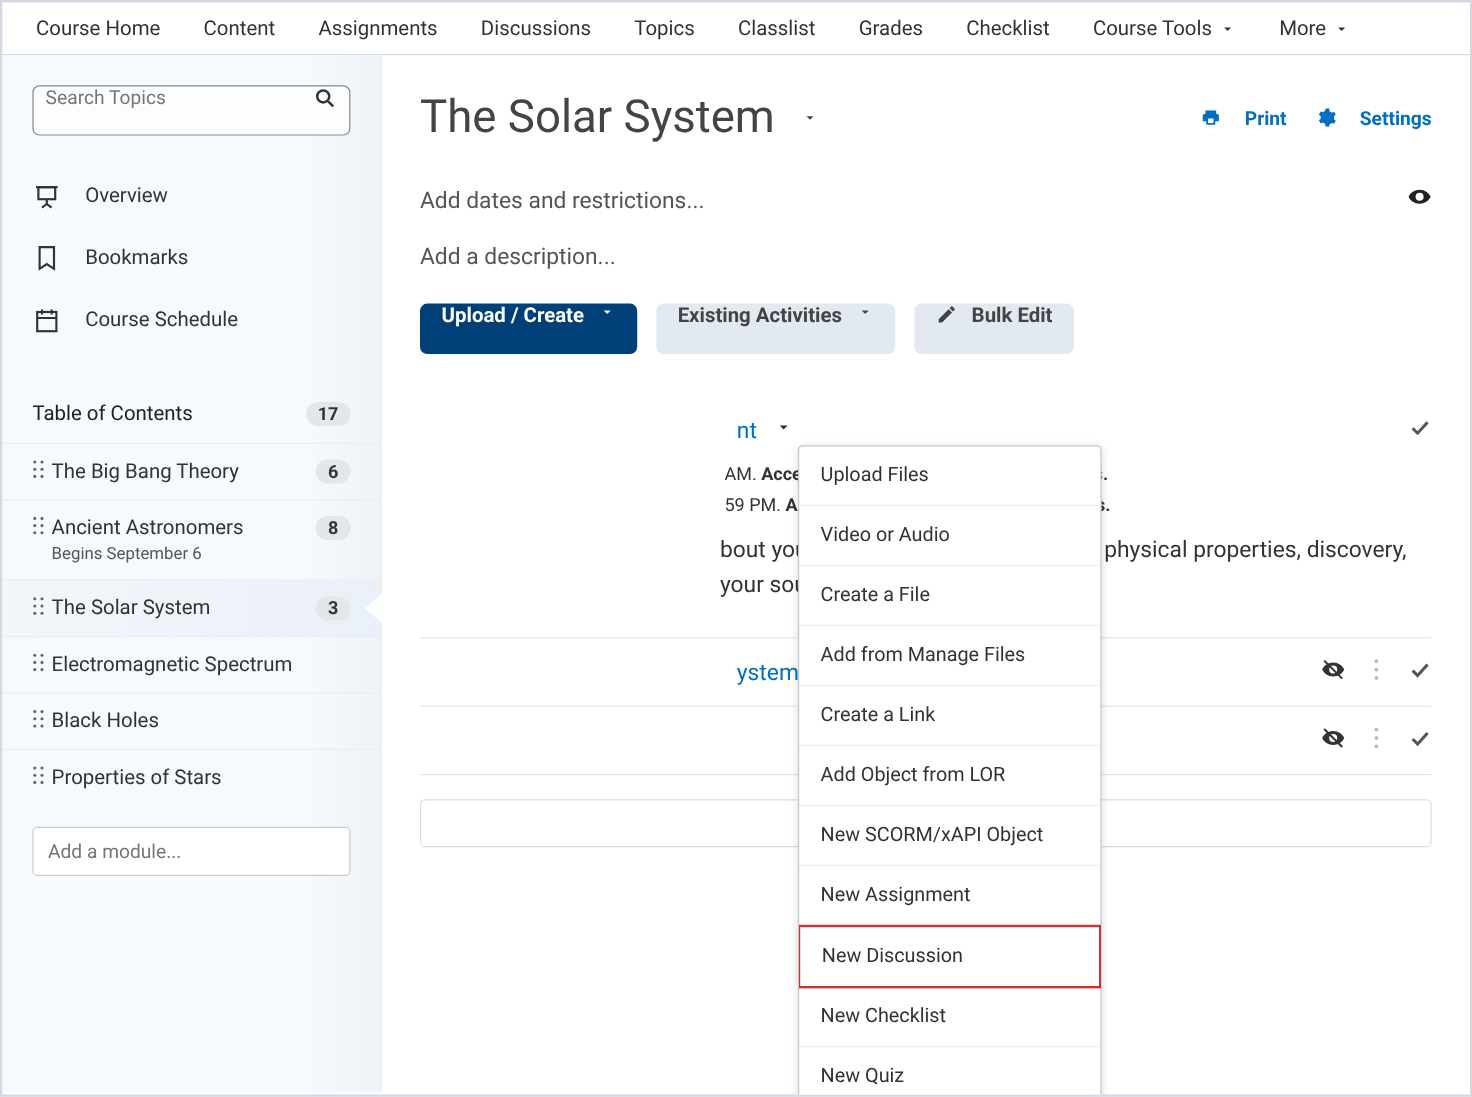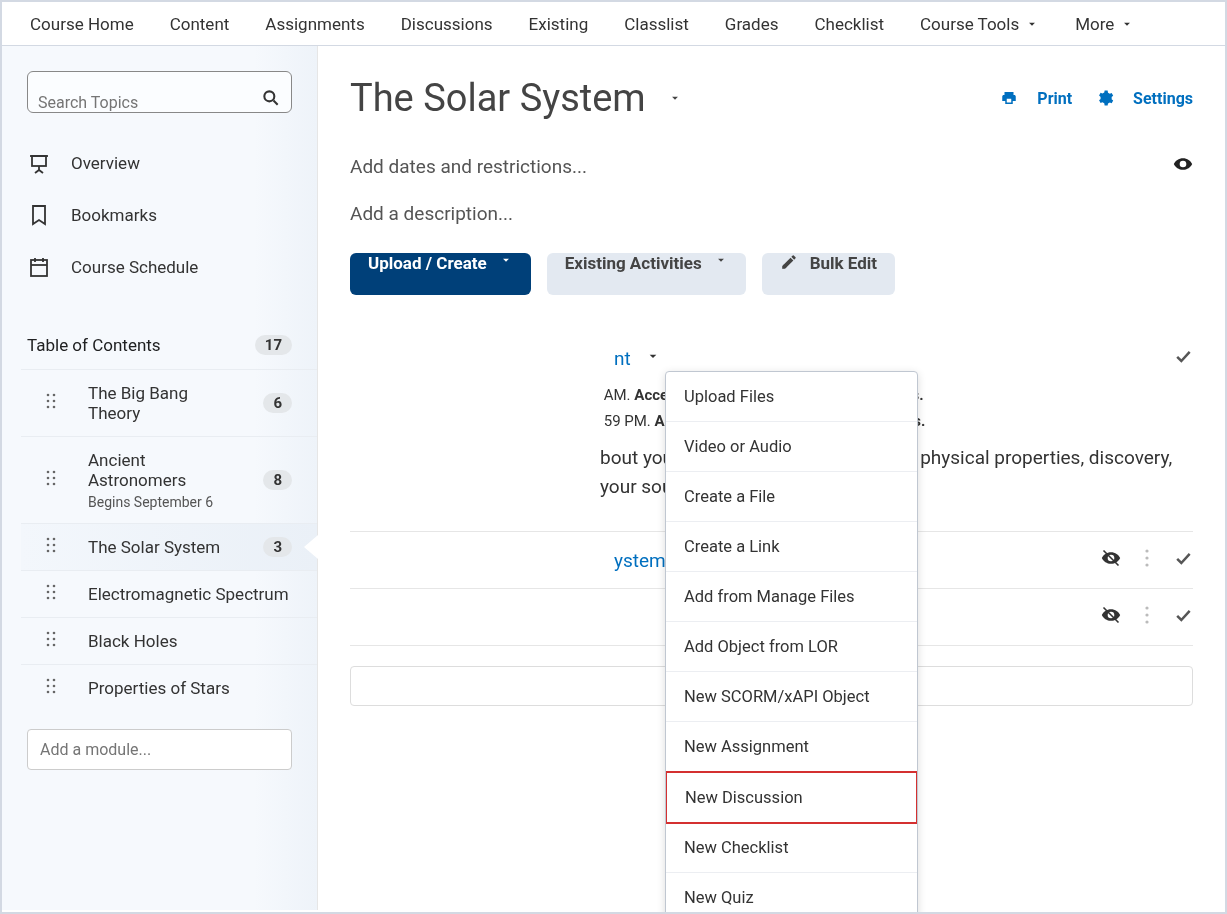--- a/index.html
+++ b/index.html
@@ -1,28 +1,28 @@
 <!DOCTYPE html>
 <html><head>
 <meta charset="utf-8">
 <style>
 * { box-sizing: border-box; margin: 0; padding: 0; font-family: -apple-system, BlinkMacSystemFont, "Segoe UI", Roboto, Helvetica, Arial, sans-serif; }
 body { background: #fff; color: #202122; width: 1227px; height: 914px; overflow: hidden; border: 2px solid #d3d9e3; }
 .navbar { display: flex; align-items: center; height: 44px; border-bottom: 1px solid #d3d9e3; padding: 0 10px; gap: 0; }
 .nav-item { padding: 12px 18px; font-size: 17px; color: #333; cursor: pointer; display: flex; align-items: center; gap: 6px; }
 .main-layout { display: flex; height: calc(100% - 46px); }
 .sidebar { width: 316px; flex-shrink: 0; background: linear-gradient(to right, #f6f9fd 80%, #eef3f9); border-right: 1px solid #e6e6e6; padding: 25px 0 0 0; position: relative; }
-.search-wrap { margin: 0 25px 24px 25px; display: flex; align-items: flex-end; border: 1px solid #888; border-radius: 6px; padding: 0 10px; height: 42px; background: #fbfdff; }
+.search-wrap { margin: 0 25px 24px 25px; display: flex; align-items: flex-start; border: 1px solid #888; border-radius: 6px; padding: 0 10px; height: 42px; background: #fbfdff; }
 .search-wrap input { flex: 1; border: none; background: transparent; font-size: 16px; color: #6c7b86; outline: none; }
 .side-link { display: flex; align-items: center; gap: 20px; padding: 14px 25px; font-size: 17px; color: #333; cursor: pointer; }
 .side-link svg { width: 24px; height: 24px; flex-shrink: 0; }
 .gap-large { height: 28px; }
 .toc-head { display: flex; align-items: center; justify-content: space-between; padding: 14px 25px; font-size: 17px; }
 .count-badge { background: #e4e7ea; border-radius: 12px; padding: 1px 10px; font-size: 15px; font-weight: 700; color: #333; }
-.module-item { display: flex; align-items: center; padding: 13px 25px 13px 25px; border-top: 1px solid #e9edf2; gap: 32px; cursor: pointer; position: relative; margin-left: 19px; }
+.module-item { display: flex; align-items: flex-start; padding: 13px 25px 13px 25px; border-top: 1px solid #e9edf2; gap: 6px; cursor: pointer; position: relative; }
 .module-item .drag { width: 10px; flex-shrink: 0; color: #666; }
 .drag svg { width: 10px; height: 16px; }
 .module-item .mi-body { flex: 1; }
 .module-item .mi-title { font-size: 17px; color: #333; }
 .module-item .mi-sub { font-size: 14px; color: #555; margin-top: 4px; }
 .module-item.active { background: linear-gradient(to right, #f3f7fc, #eaf0f7); }
 .module-item.active::after { content: ""; position: absolute; right: -1px; top: 50%; transform: translateY(-50%); width: 0; height: 0; border-top: 12px solid transparent; border-bottom: 12px solid transparent; border-right: 14px solid #fff; }
 .add-module { margin: 18px 25px; }
 .add-module input { width: 100%; border: 1px solid #ccc; border-radius: 4px; padding: 10px 12px; font-size: 16px; color: #333; background: #fff; }
 .content-area { flex: 1; padding: 30px 32px; position: relative; }
@@ -60,21 +60,21 @@
 .chev-down svg { width: 14px; height: 14px; }
 </style>
 </head>
 <body>
 
 <div class="navbar">
   <div class="nav-item">Course Home</div>
   <div class="nav-item">Content</div>
   <div class="nav-item">Assignments</div>
   <div class="nav-item">Discussions</div>
-  <div class="nav-item">Existing</div>
+  <div class="nav-item">Topics</div>
   <div class="nav-item">Classlist</div>
   <div class="nav-item">Grades</div>
   <div class="nav-item">Checklist</div>
   <div class="nav-item">
     <span>Course Tools</span>
     <span class="chev-down">
         <svg viewBox="0 0 24 24" fill="currentColor">
           <path d="M7 10l5 5 5-5z"></path>
         </svg>
       </span>
@@ -351,22 +351,22 @@
       </div>
 
       <div style="border:1px solid #ddd; border-radius:4px; height:40px; margin-top:20px;"></div>
     </div>
 
     <div class="dropdown">
       <div class="dd-scroll">
         <div class="dd-item">Upload Files</div>
         <div class="dd-item">Video or Audio</div>
         <div class="dd-item">Create a File</div>
+        <div class="dd-item">Add from Manage Files</div>
         <div class="dd-item">Create a Link</div>
-        <div class="dd-item">Add from Manage Files</div>
         <div class="dd-item">Add Object from LOR</div>
         <div class="dd-item">New SCORM/xAPI Object</div>
         <div class="dd-item">New Assignment</div>
         <div class="dd-item highlight">New Discussion</div>
         <div class="dd-item">New Checklist</div>
         <div class="dd-item">New Quiz</div>
       </div>
     </div>
 
   </div>

